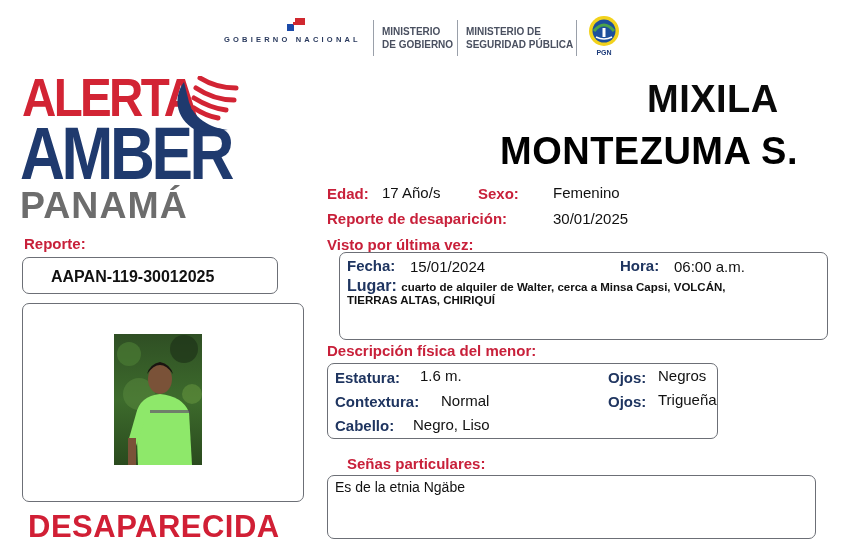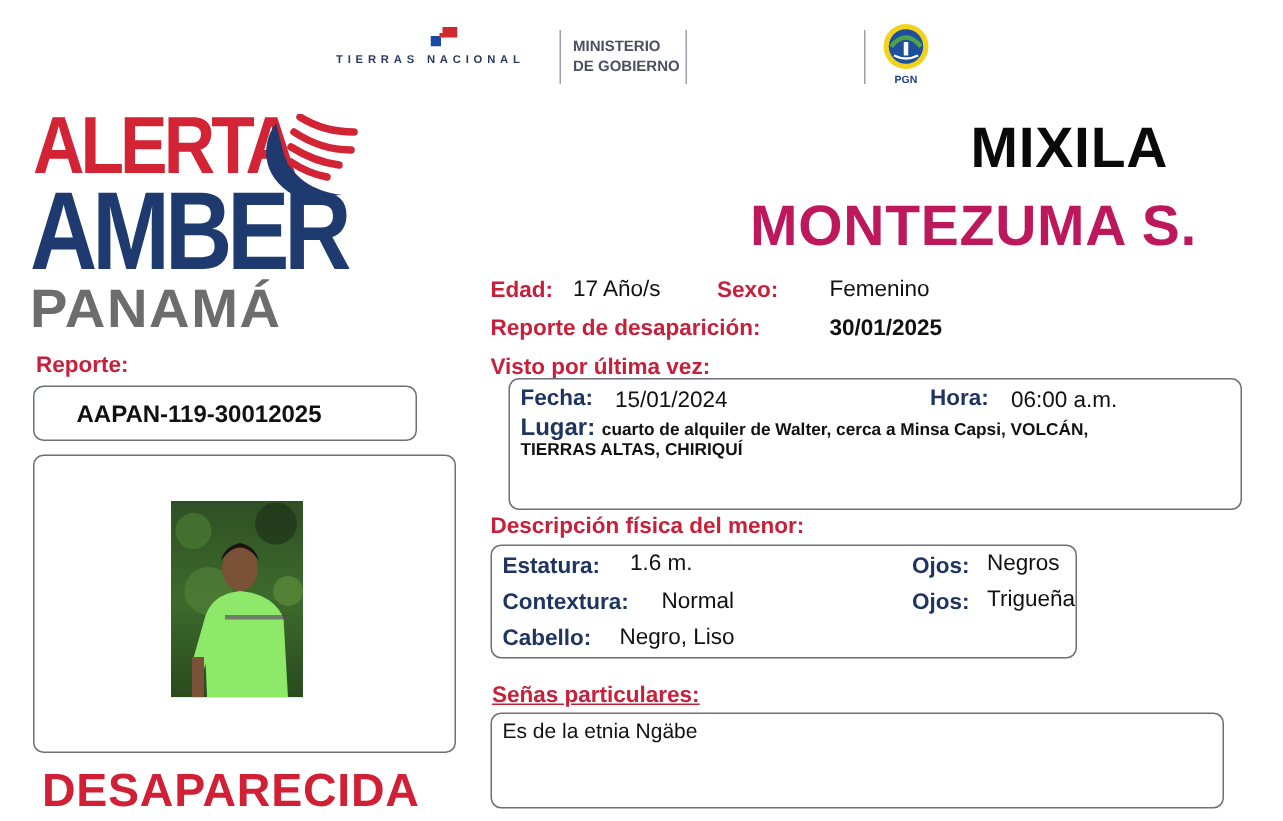--- a/index.html
+++ b/index.html
@@ -17,21 +17,21 @@
   .pgn-logo { left: 586px; top: 15px; width: 36px; height: 42px; }
 
   
   .logo-alerta { left: 22px; top: 72px; font-size: 54px; line-height: 50px; font-weight: bold; color: #d22434; letter-spacing: -3px; transform: scaleX(0.88); transform-origin: left top; font-family: "Liberation Sans", sans-serif; }
   .logo-amber { left: 20px; top: 118px; font-size: 74px; line-height: 72px; font-weight: bold; color: #1f3a6e; letter-spacing: -4px; transform: scaleX(0.84); transform-origin: left top; }
   .logo-panama { left: 20px; top: 190px; font-size: 36px; line-height: 32px; font-weight: bold; color: #6d6d6d; letter-spacing: 1px; transform: scaleX(1.04); transform-origin: left top; }
   .logo-waves { left: 170px; top: 76px; width: 72px; height: 70px; }
 
   
   .name1 { left: 647px; top: 78px; font-size: 38px; font-weight: bold; color: #0a0a0a; letter-spacing: 0.5px; white-space: nowrap; }
-  .name2 { left: 500px; top: 130px; font-size: 38px; font-weight: bold; color: #be185d; letter-spacing: 0.5px; white-space: nowrap; }
+  .name2 { left: 500px; top: 130px; font-size: 38px; font-weight: bold; color: #000000; letter-spacing: 0.5px; white-space: nowrap; }
 
   .lbl-red { color: #c8203a; font-weight: bold; font-size: 15px; white-space: nowrap; }
   .lbl-navy { color: #1f3560; font-weight: bold; font-size: 15px; white-space: nowrap; }
   .val { font-size: 15px; color: #111; white-space: nowrap; }
   .val-b { font-size: 15px; color: #111; font-weight: bold; white-space: nowrap; }
 
   .box { border: 1.6px solid #6c6f76; border-radius: 7px; background: #fff; }
 
   .photo { left: 114px; top: 334px; width: 88px; height: 131px; overflow: hidden; }
   .desap { left: 28px; top: 509px; font-size: 31px; font-weight: bold; color: #d11f35; letter-spacing: 0.5px; white-space: nowrap; }
@@ -39,28 +39,32 @@
 </style>
 </head>
 <body>
 
 <div class="abs" style="left:0;top:0;width:855px;height:64px;">
   <svg class="abs gob-flag" viewBox="0 0 18 13">
     <rect x="0" y="6" width="7" height="7" fill="#1a4aa8"></rect>
     <rect x="8" y="0" width="10" height="7" fill="#d0282f"></rect>
     <rect x="6" y="4" width="3" height="3" fill="#d0282f"></rect>
   </svg>
-  <div class="abs gob-line1">TIERRAS NACIONAL</div>
+  <div class="abs gob-line1">GOBIERNO NACIONAL</div>
 
   <div class="abs hdr-divider" style="left:373px;"></div>
   <div class="abs min-text" style="left:382px;top:25px;">
     <div>MINISTERIO</div>
     <div>DE GOBIERNO</div>
   </div>
   <div class="abs hdr-divider" style="left:457px;"></div>
+  <div class="abs min-text" style="left:466px;top:25px;">
+    <div>MINISTERIO DE</div>
+    <div>SEGURIDAD PÚBLICA</div>
+  </div>
   <div class="abs hdr-divider" style="left:576px;"></div>
 
   <svg class="abs pgn-logo" viewBox="0 0 36 42">
     <circle cx="18" cy="16" r="15" fill="#f2d21c"></circle>
     <circle cx="18" cy="16" r="11.5" fill="#1d4f9c"></circle>
     <path d="M8 16 Q18 4 28 16" stroke="#4ca34a" stroke-width="3" fill="none"></path>
     <rect x="16.5" y="13" width="3" height="9" fill="#ffffff"></rect>
     <path d="M10 22 Q18 26 26 22" stroke="#ffffff" stroke-width="1.5" fill="none"></path>
     <text x="18" y="40" font-size="7" font-weight="bold" text-anchor="middle" fill="#1d3b7a" font-family="Liberation Sans, sans-serif">PGN</text>
   </svg>
@@ -112,21 +116,21 @@
 </div>
 
 <div class="abs desap">DESAPARECIDA</div>
 
 <div class="abs lbl-red" style="left:327px;top:185px;">Edad:</div>
 <div class="abs val" style="left:382px;top:184px;">17 Año/s</div>
 <div class="abs lbl-red" style="left:478px;top:185px;">Sexo:</div>
 <div class="abs val" style="left:553px;top:184px;">Femenino</div>
 
 <div class="abs lbl-red" style="left:327px;top:210px;">Reporte de desaparición:</div>
-<div class="abs val" style="left:553px;top:210px;font-weight:bold;">30/01/2025</div>
+<div class="abs val" style="left:553px;top:210px;">30/01/2025</div>
 
 <div class="abs lbl-red" style="left:327px;top:236px;">Visto por última vez:</div>
 <div class="abs box" style="left:327px;top:252px;width:489px;height:88px;margin-left:12px;">
   <div class="abs lbl-navy" style="left:7px;top:4px;">Fecha:</div>
   <div class="abs val" style="left:70px;top:5px;">15/01/2024</div>
   <div class="abs lbl-navy" style="left:280px;top:4px;">Hora:</div>
   <div class="abs val" style="left:334px;top:5px;">06:00 a.m.</div>
   <div class="abs" style="left:7px;top:24px;width:470px;">
     <span class="lbl-navy" style="font-size:16px;">Lugar:</span>
     <span class="lugar-text">cuarto de alquiler de Walter, cerca a Minsa Capsi, VOLCÁN,</span>
@@ -143,16 +147,16 @@
 
   <div class="abs lbl-navy" style="left:7px;top:29px;">Contextura:</div>
   <div class="abs val" style="left:113px;top:28px;">Normal</div>
   <div class="abs lbl-navy" style="left:280px;top:29px;">Ojos:</div>
   <div class="abs val" style="left:330px;top:27px;">Trigueña</div>
 
   <div class="abs lbl-navy" style="left:7px;top:53px;">Cabello:</div>
   <div class="abs val" style="left:85px;top:52px;">Negro, Liso</div>
 </div>
 
-<div class="abs lbl-red" style="left:328px;top:455px;text-decoration:underline;">Señas particulares:</div>
+<div class="abs lbl-red" style="left:347px;top:455px;">Señas particulares:</div>
 <div class="abs box" style="left:327px;top:475px;width:489px;height:64px;">
   <div class="abs val" style="left:7px;top:3px;font-size:14px;font-weight:normal;">Es de la etnia Ngäbe</div>
 </div>
 
 </body></html>

